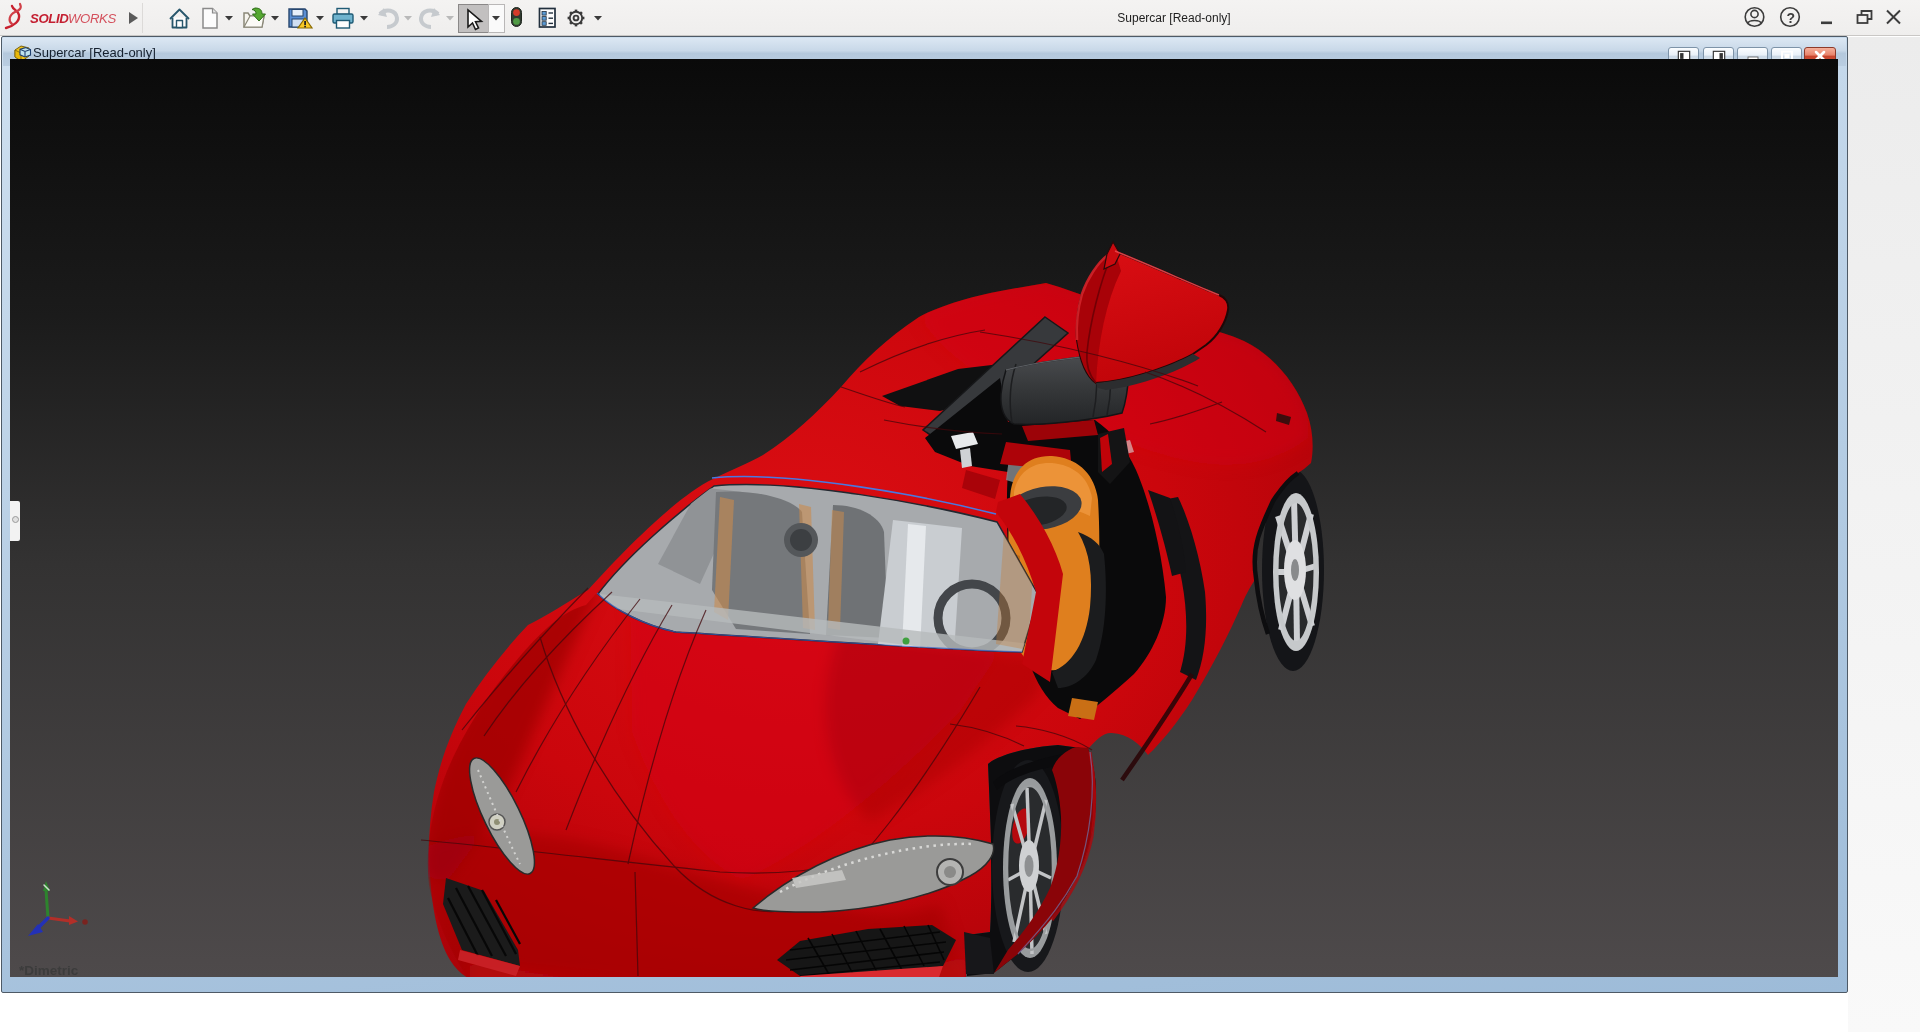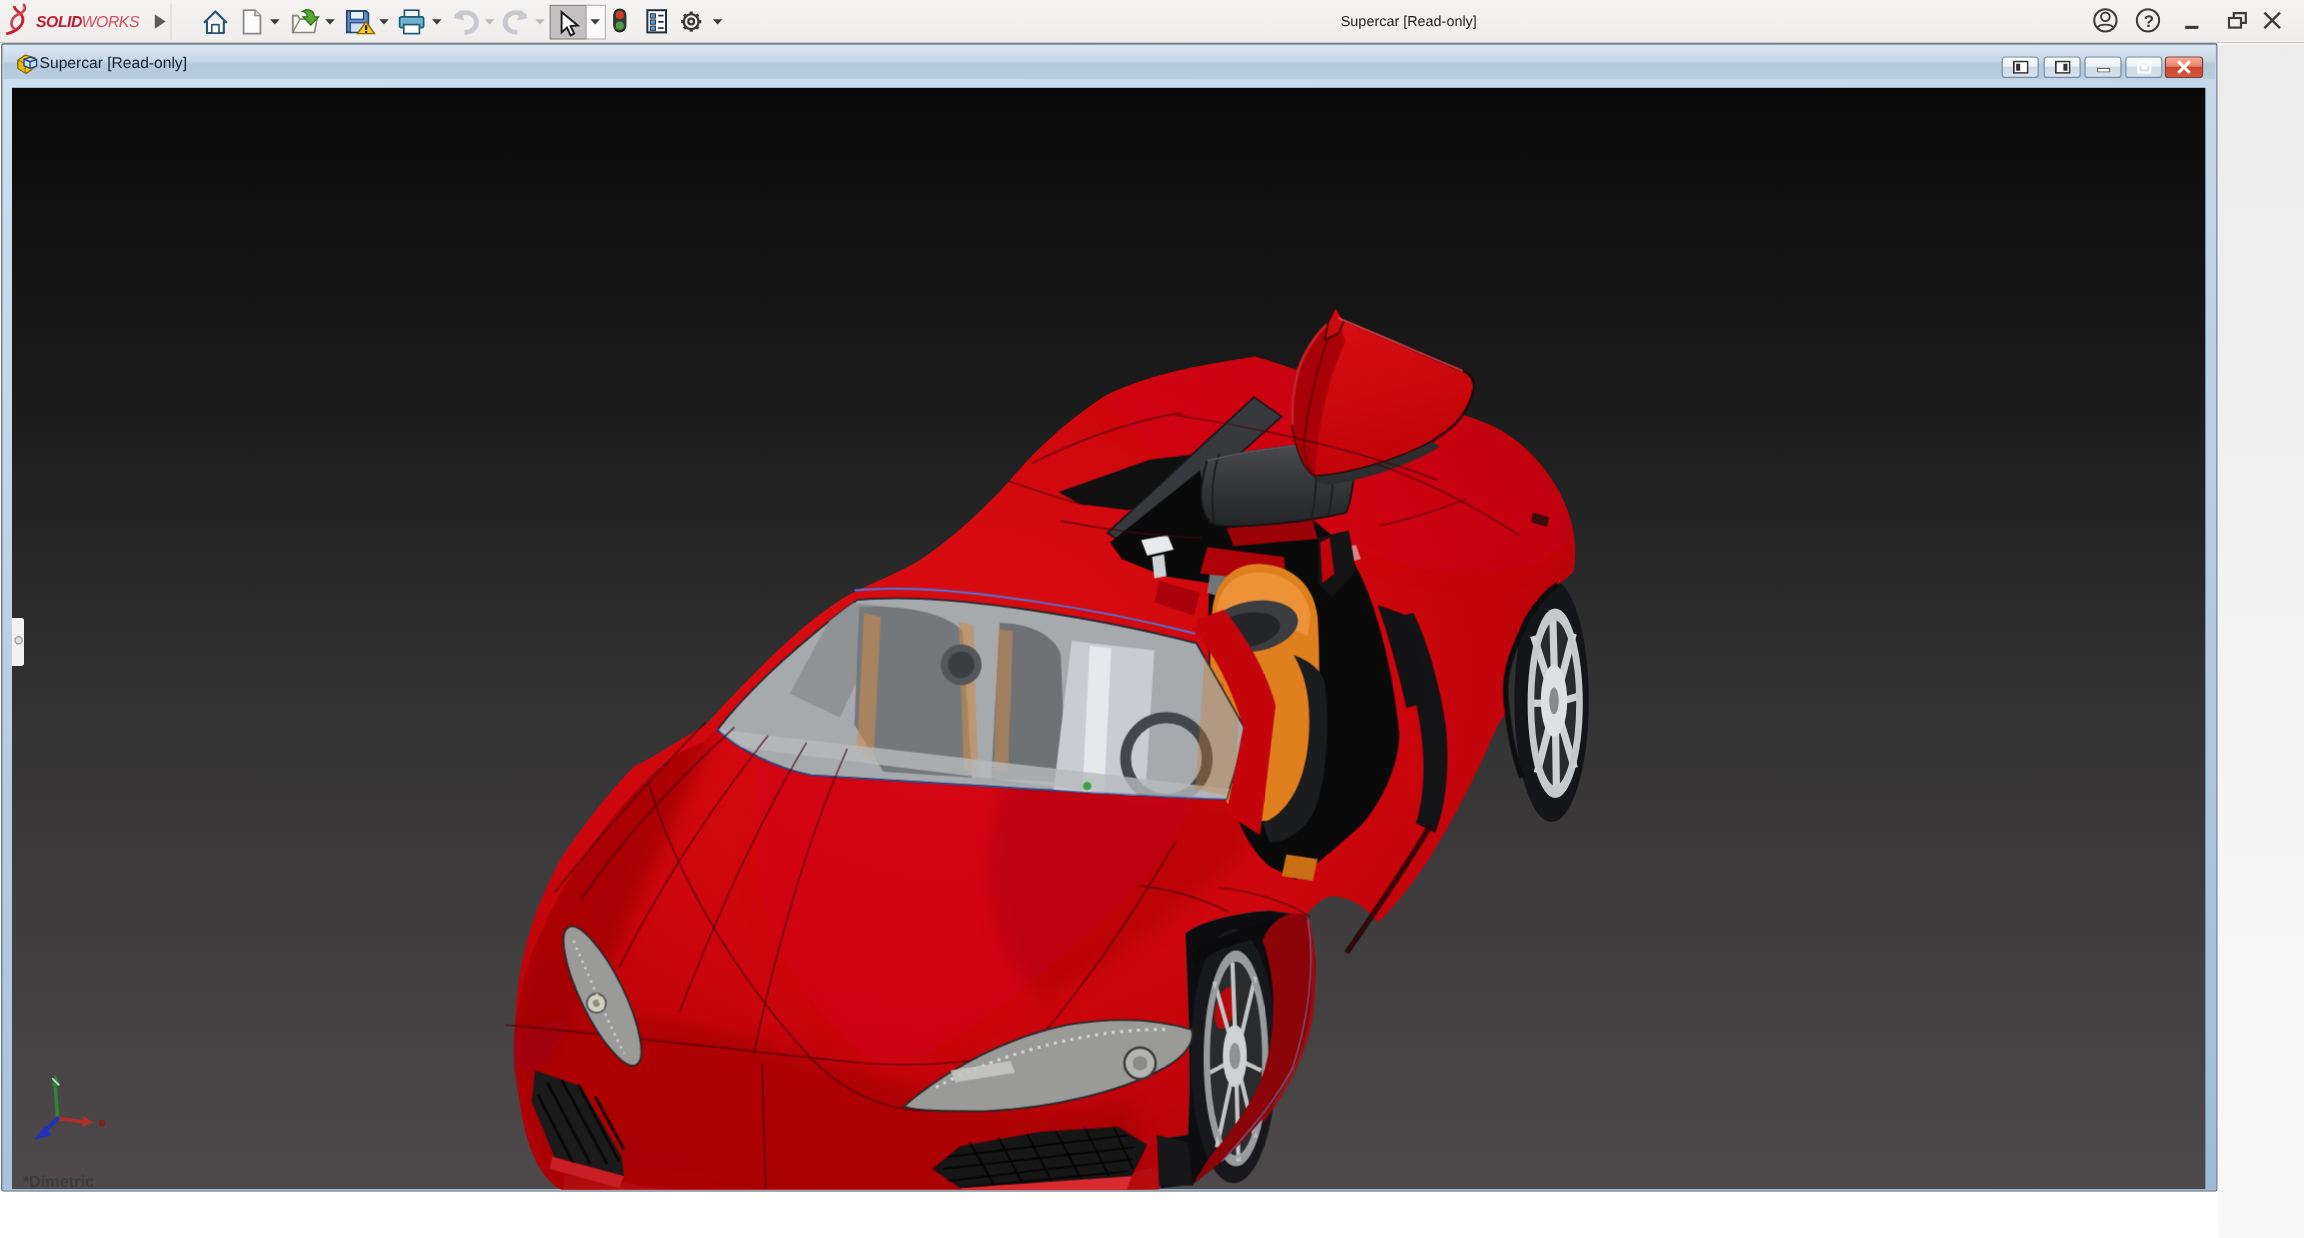--- a/index.html
+++ b/index.html
@@ -9,21 +9,21 @@
     background:linear-gradient(#F4F3F2,#EFEEED); border-bottom:1px solid #C9C7C5; }
   #apptitle { position:absolute; left:0; top:0; width:2348px; text-align:center;
     font-size:12px; color:#1d1d1d; line-height:36px; }
   #rightstrip { position:absolute; left:1848px; top:37px; width:72px; height:995px;
     background:linear-gradient(#ECECEC,#F9F9F9); }
   #docwin { position:absolute; left:1px; top:36px; width:1847px; height:957px;
     background:linear-gradient(173deg,#cfe0f0,#9dbbd8); border:1px solid #4e5a66; border-radius:2px; }
   #doctitle { position:absolute; left:1px; top:1px; width:1843px; height:28px;
     background:linear-gradient(#dbe7f3 0%, #c8d8e8 45%, #b4c8dc 55%, #b9cde1 100%); }
   #doctitle span { position:absolute; left:30px; top:7px; font-size:13px; color:#15202e; }
-  #viewport { position:absolute; left:8px; top:36px; width:1828px; height:918px; }
+  #viewport { position:absolute; left:8px; top:22px; width:1828px; height:918px; }
   .winbtn { position:absolute; top:9px; height:18px; width:31px;
     background:linear-gradient(#fbfdff 0%,#e9f0f8 45%,#ccd9e6 50%,#d7e3ee 100%);
     border:1px solid #7d93a8; border-radius:3px; }
   .winbtn svg { position:absolute; left:50%; top:50%; transform:translate(-50%,-50%); }
   #closebtn { background:linear-gradient(#f5b09b 0%,#e8826a 45%,#c8442c 50%,#d3593f 100%);
     border:1px solid #8d3a2a; width:32px; }
 </style>
 </head>
 <body>
 

